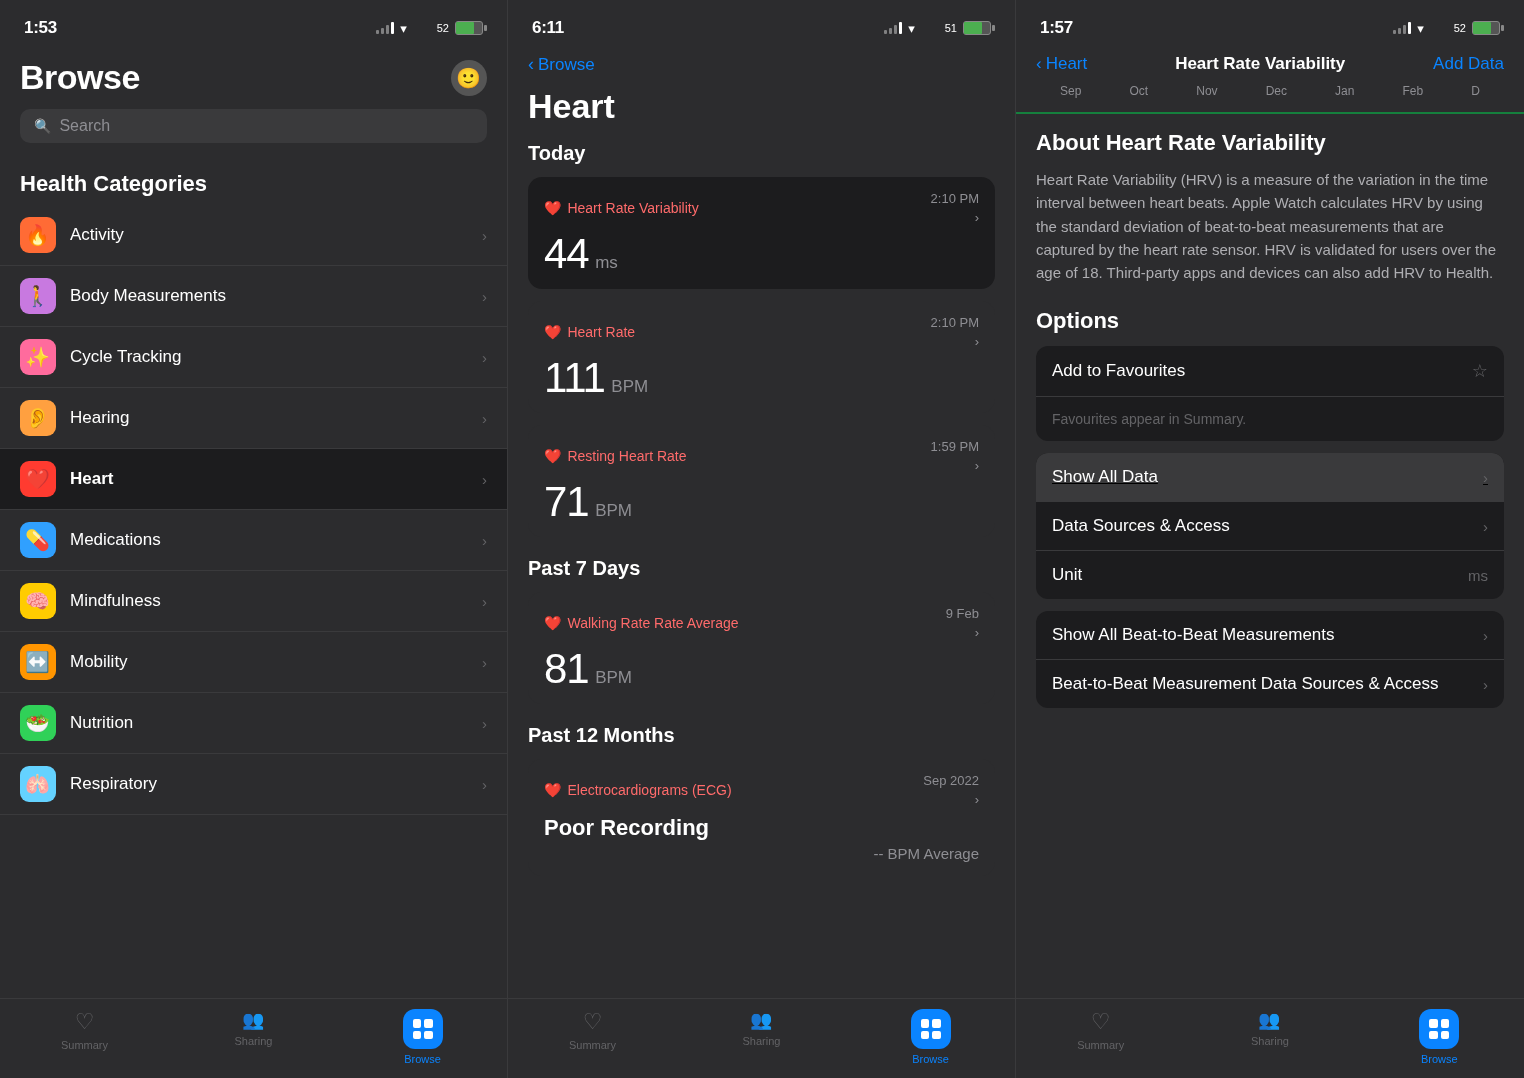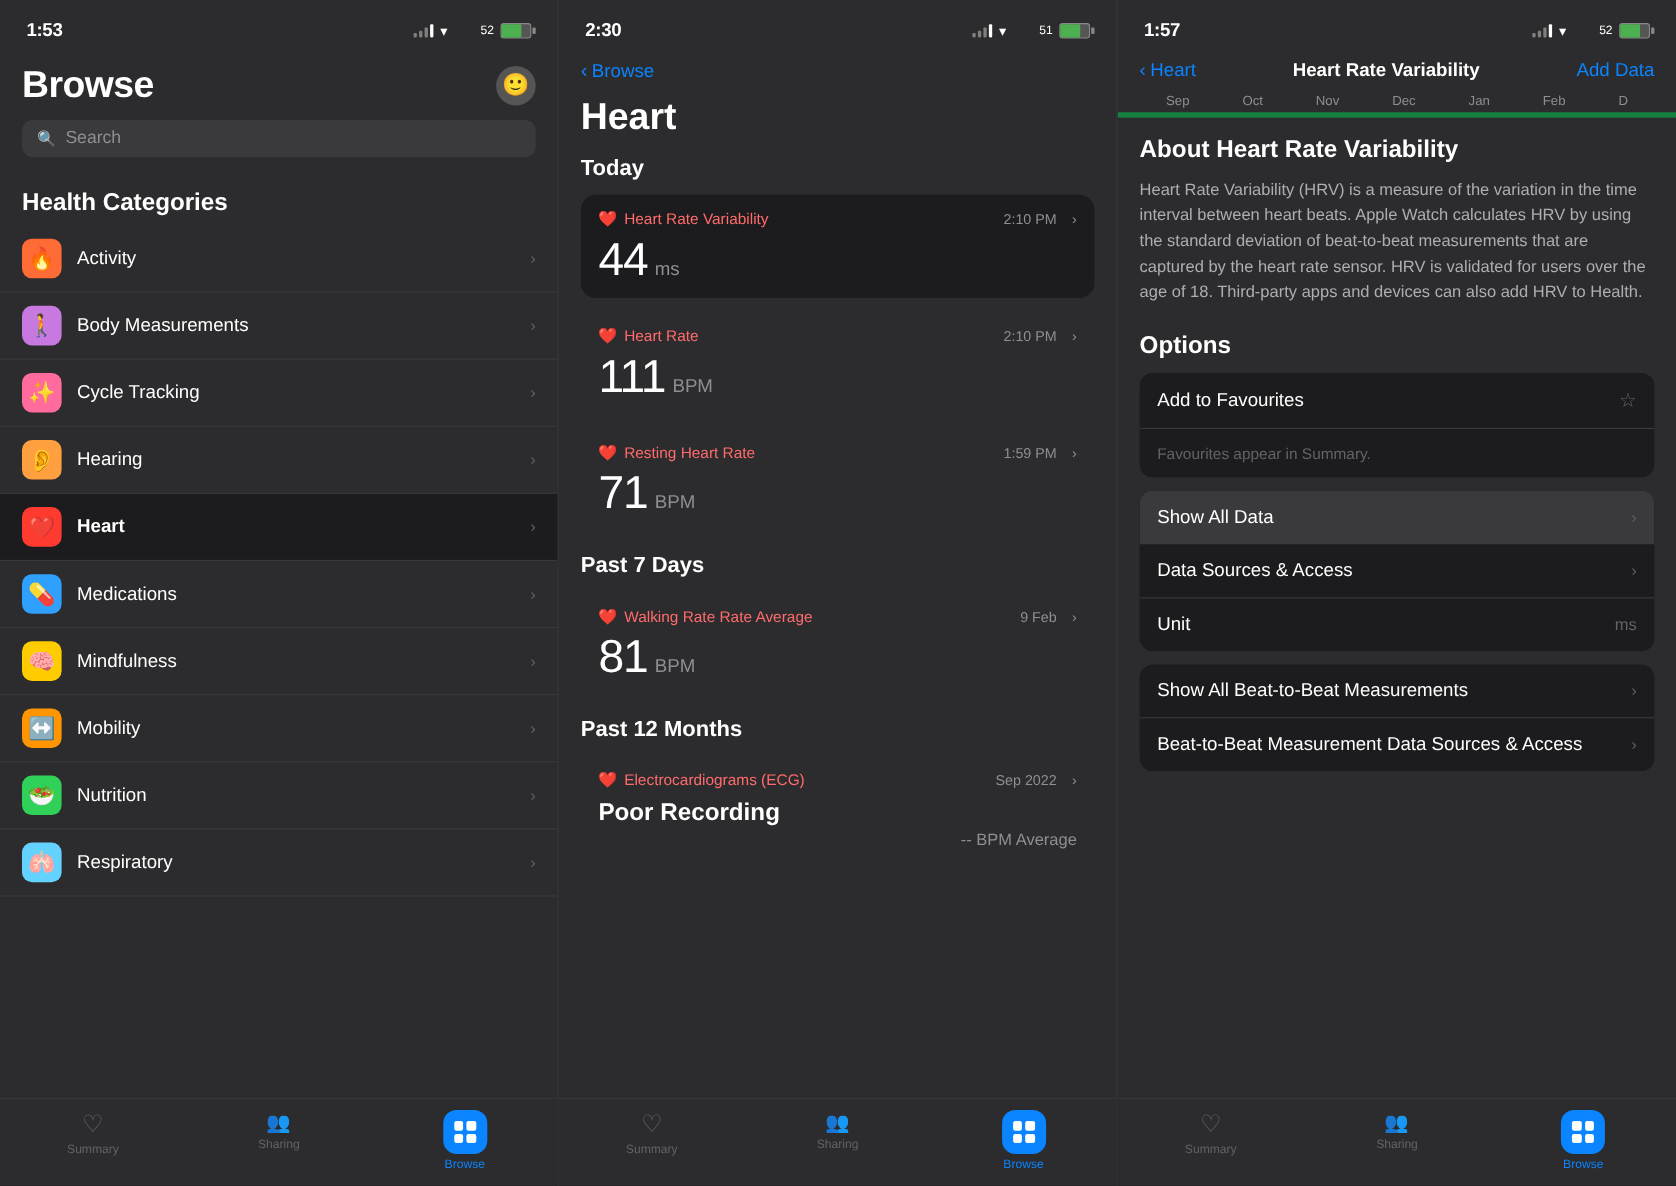--- a/index.html
+++ b/index.html
@@ -227,21 +227,22 @@
     .card-title {
       font-size: 14px;
       color: #ff6b6b;
       font-weight: 500;
     }
     .card-time {
       font-size: 13px;
       color: #8e8e93;
       display: flex;
       align-items: flex-end;
-      gap: 14px;
+      gap: 4px;
+      flex-direction: column;
     }
     .card-value {
       font-size: 42px;
       font-weight: 300;
       color: #ffffff;
       letter-spacing: -1px;
       line-height: 1;
       margin-top: 48px;
     }
     .card-unit {
@@ -274,22 +275,22 @@
       flex: 1;
     }
     .panel3-nav-action {
       color: #0a84ff;
       font-size: 17px;
     }
 
     .chart-months {
       display: flex;
       justify-content: space-around;
-      padding: 6px 20px 4px;
-      border-bottom: 5px solid #15803d;
+      padding: 6px 20px 14px;
+      border-bottom: 2px solid #15803d;
     }
     .month-label {
       font-size: 12px;
       color: #8e8e93;
     }
 
     .panel3-content {
       flex: 1;
       overflow-y: auto;
       padding: 16px 20px 70px;
@@ -511,21 +512,21 @@
         </div>
       </div>
       <span class="tab-label active">Browse</span>
     </div>
   </div>
 </div>
 
 <div class="phone-panel">
 
   <div class="status-bar">
-    <span class="status-time">2:30</span>
+    <span class="status-time">6:11</span>
     <div class="status-icons">
       <div class="status-signal">
         <div class="signal-bar s1"></div>
         <div class="signal-bar s2"></div>
         <div class="signal-bar s3"></div>
         <div class="signal-bar s4"></div>
       </div>
       <span class="wifi-icon">▾</span>
       <span class="battery-text">51</span>
       <div class="battery-pill">
@@ -708,21 +709,21 @@
       <div class="option-item">
         <span class="option-label">Add to Favourites</span>
         <span class="option-star">☆</span>
       </div>
       <div class="option-item">
         <span class="option-label muted">Favourites appear in Summary.</span>
       </div>
     </div>
 
     <div class="options-list options-group">
-      <div class="option-item" style="background:#3a3a3c; border-radius: 10px 10px 0 0;">
+      <div class="option-item" style="background:#3a3a3c; border-radius: 10px 10px 0 0; text-decoration: underline;">
         <span class="option-label">Show All Data</span>
         <span class="option-chevron">›</span>
       </div>
       <div class="option-item">
         <span class="option-label">Data Sources &amp; Access</span>
         <span class="option-chevron">›</span>
       </div>
       <div class="option-item">
         <span class="option-label">Unit</span>
         <span class="option-value">ms</span>

